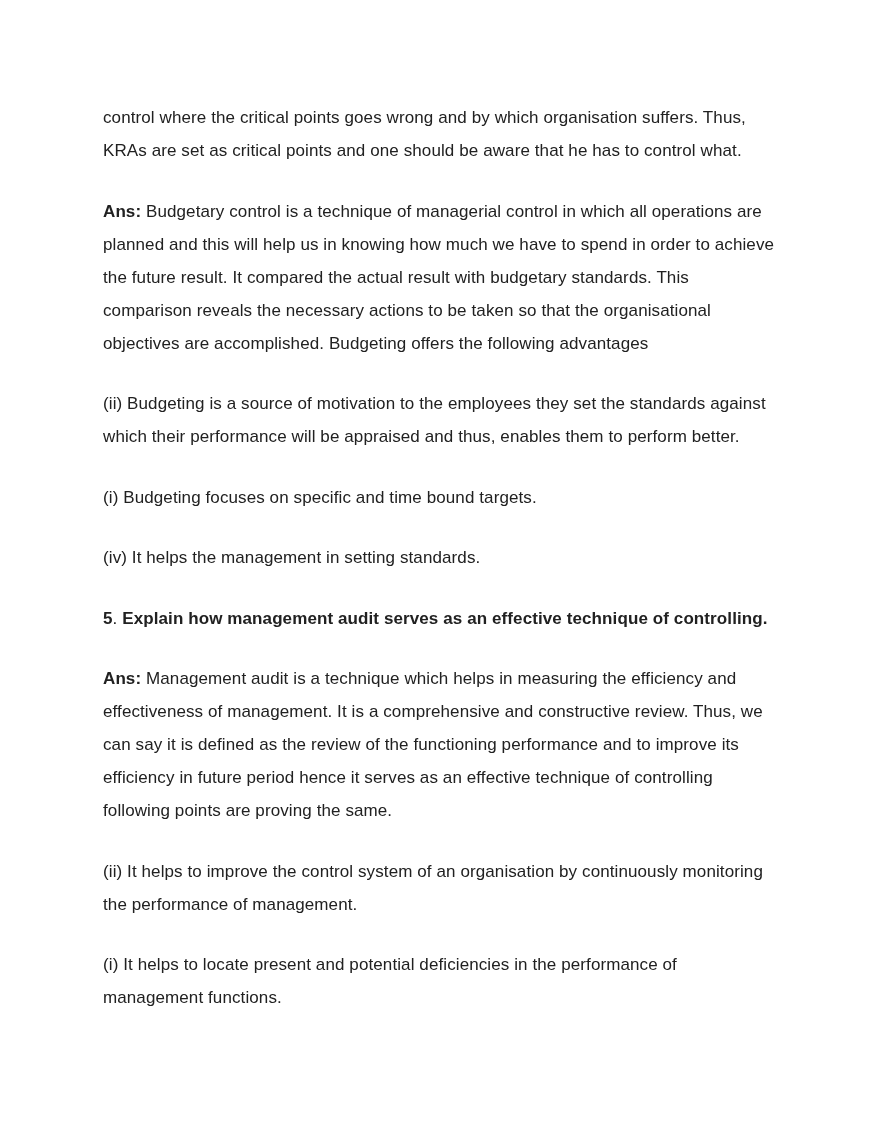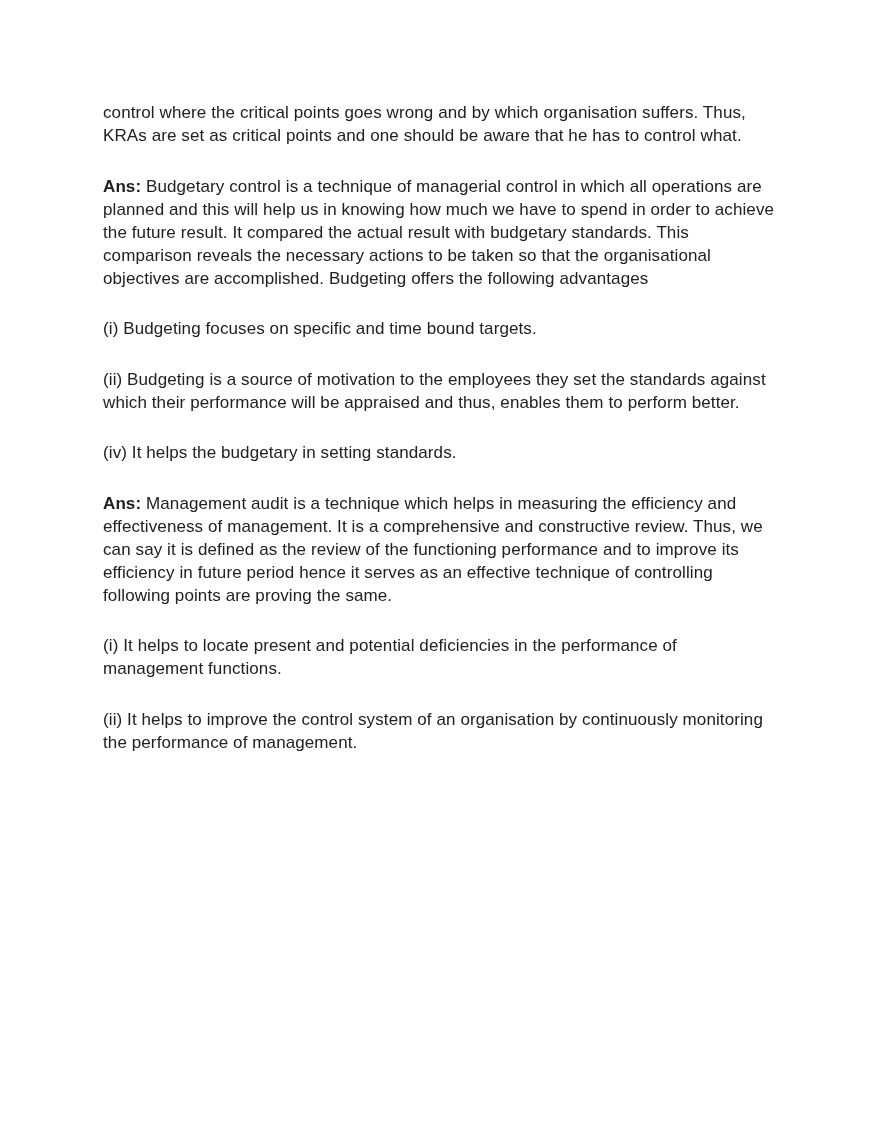--- a/index.html
+++ b/index.html
@@ -13,41 +13,42 @@
     overflow: hidden;
   }
   .page {
     box-sizing: border-box;
     width: 880px;
     height: 802px;
     padding: 101px 100px 0 103px;
     background: #ffffff;
     font-family: "Liberation Sans", sans-serif;
     font-size: 17px;
-    line-height: 23px;
+    line-height: 33px;
     color: #212121;
     letter-spacing: 0.1px;
   }
   .para {
     margin: 0 0 27.5px 0;
   }
   .bold {
     font-weight: 700;
   }
   .question .q-sep {
     font-weight: 400;
   }
 </style>
 </head>
 <body>
 
 <main class="page">
   <div id="doc-blocks">
       <p class="para paragraph">control where the critical points goes wrong and by which organisation suffers. Thus, KRAs are set as critical points and one should be aware that he has to control what.</p>
       <p class="para answer"><span class="bold ans-label">Ans:</span> <span>Budgetary control is a technique of managerial control in which all operations are planned and this will help us in knowing how much we have to spend in order to achieve the future result. It compared the actual result with budgetary standards. This comparison reveals the necessary actions to be taken so that the organisational objectives are accomplished. Budgeting offers the following advantages</span></p>
+      <p class="para paragraph">(ii) Budgeting is a source of motivation to the employees they set the standards against which their performance will be appraised and thus, enables them to perform better.</p>
       <p class="para paragraph">(i) Budgeting focuses on specific and time bound targets.</p>
-      <p class="para paragraph">(ii) Budgeting is a source of motivation to the employees they set the standards against which their performance will be appraised and thus, enables them to perform better.</p>
-      <p class="para paragraph">(iv) It helps the budgetary in setting standards.</p>
+      <p class="para paragraph">(iv) It helps the management in setting standards.</p>
+      <p class="para question"><span class="bold q-num">5</span><span class="q-sep">. </span><span class="bold q-title">Explain how management audit serves as an effective technique of controlling.</span></p>
       <p class="para answer"><span class="bold ans-label">Ans:</span> <span>Management audit is a technique which helps in measuring the efficiency and effectiveness of management. It is a comprehensive and constructive review. Thus, we can say it is defined as the review of the functioning performance and to improve its efficiency in future period hence it serves as an effective technique of controlling following points are proving the same.</span></p>
+      <p class="para paragraph">(ii) It helps to improve the control system of an organisation by continuously monitoring the performance of management.</p>
       <p class="para paragraph">(i) It helps to locate present and potential deficiencies in the performance of management functions.</p>
-      <p class="para paragraph">(ii) It helps to improve the control system of an organisation by continuously monitoring the performance of management.</p>
     </div>
 </main>
 
 </body></html>

